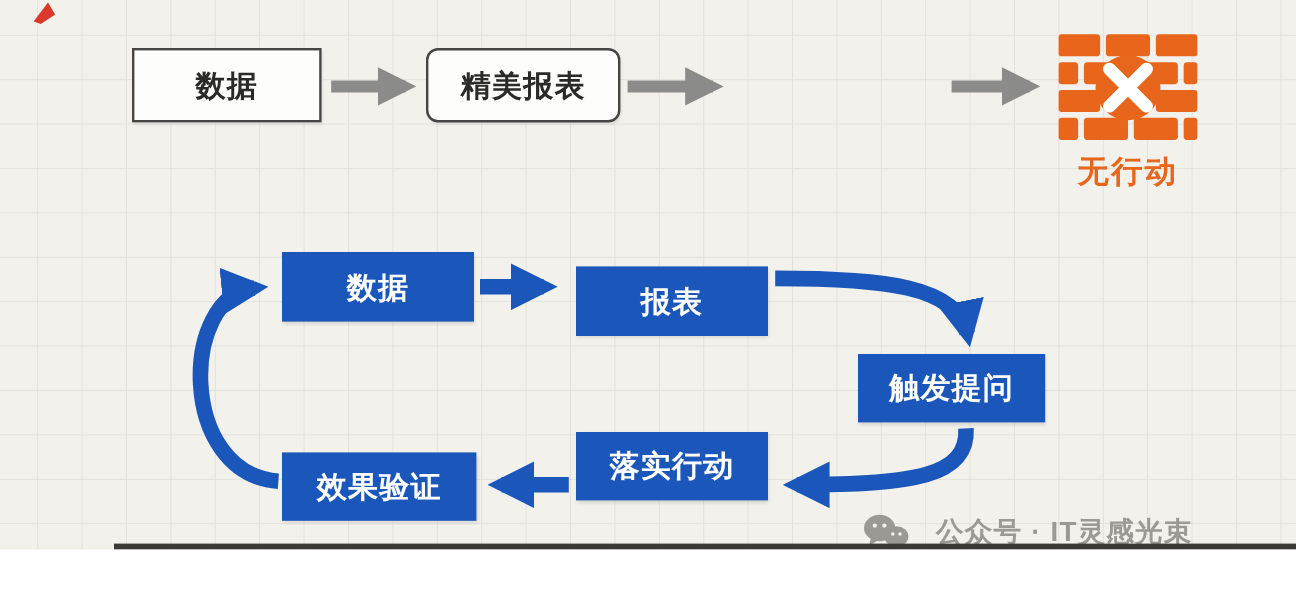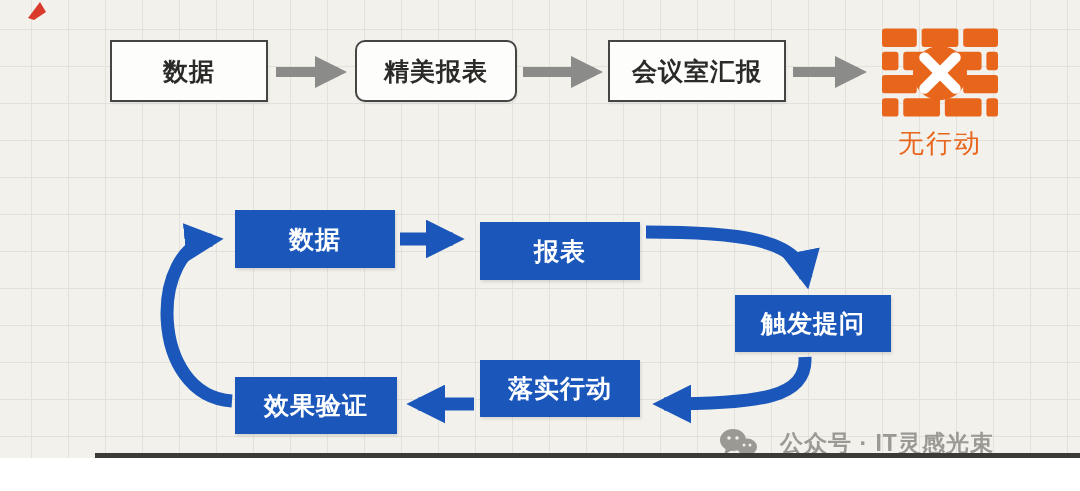--- a/index.html
+++ b/index.html
@@ -50,41 +50,41 @@
     position: absolute;
     left: 882px; top: 28px;
     width: 116px; height: 94px;
   }
   .no-action-label {
     position: absolute;
     left: 882px; top: 126px;
     width: 116px;
     text-align: center;
     font-size: 26px;
-    font-weight: 400;
+    font-weight: 700;
     color: #e8651c;
     letter-spacing: 2px;
   }
 
   
   .bbox {
     position: absolute;
     background: #1b57ba;
     color: #ffffff;
     display: flex;
     align-items: center;
     justify-content: center;
     font-size: 25px;
     font-weight: 600;
     letter-spacing: 1px;
     box-shadow: 1px 2px 3px rgba(0,0,0,0.12);
   }
   .bbox-data    { left: 235px; top: 210px; width: 160px; height: 58px; }
   .bbox-report  { left: 480px; top: 222px; width: 160px; height: 58px; }
-  .bbox-question{ left: 735px; top: 295px; width: 156px; height: 57px; }
+  .bbox-question{ left: 715px; top: 295px; width: 156px; height: 57px; }
   .bbox-action  { left: 480px; top: 360px; width: 160px; height: 57px; }
   .bbox-verify  { left: 235px; top: 377px; width: 162px; height: 57px; }
 
   
   .watermark {
     position: absolute;
     left: 718px; top: 427px;
     display: flex;
     align-items: center;
     gap: 22px;
@@ -136,21 +136,20 @@
       <path d="M 232 401 C 148 395 150 246 212 240" marker-end="url(#mblue)"></path>
     </g>
   </svg>
 
   <svg class="red-marker" viewBox="0 0 22 18">
     <polygon points="2,16 14,0 20,10 8,18" fill="#d93a2b"></polygon>
   </svg>
 
   <div class="tbox tbox1">数据</div>
   <div class="tbox tbox2">精美报表</div>
-  <div class="tbox tbox3">会议室汇报</div>
 
   <svg class="firewall" viewBox="0 0 120 96">
     <g fill="#e8651c">
       <rect x="0" y="0" width="36" height="19" rx="3"></rect>
       <rect x="41" y="0" width="38" height="19" rx="3"></rect>
       <rect x="84" y="0" width="36" height="19" rx="3"></rect>
       <rect x="0" y="24" width="17" height="19" rx="3"></rect>
       <rect x="22" y="24" width="38" height="19" rx="3"></rect>
       <rect x="65" y="24" width="38" height="19" rx="3"></rect>
       <rect x="108" y="24" width="12" height="19" rx="3"></rect>

